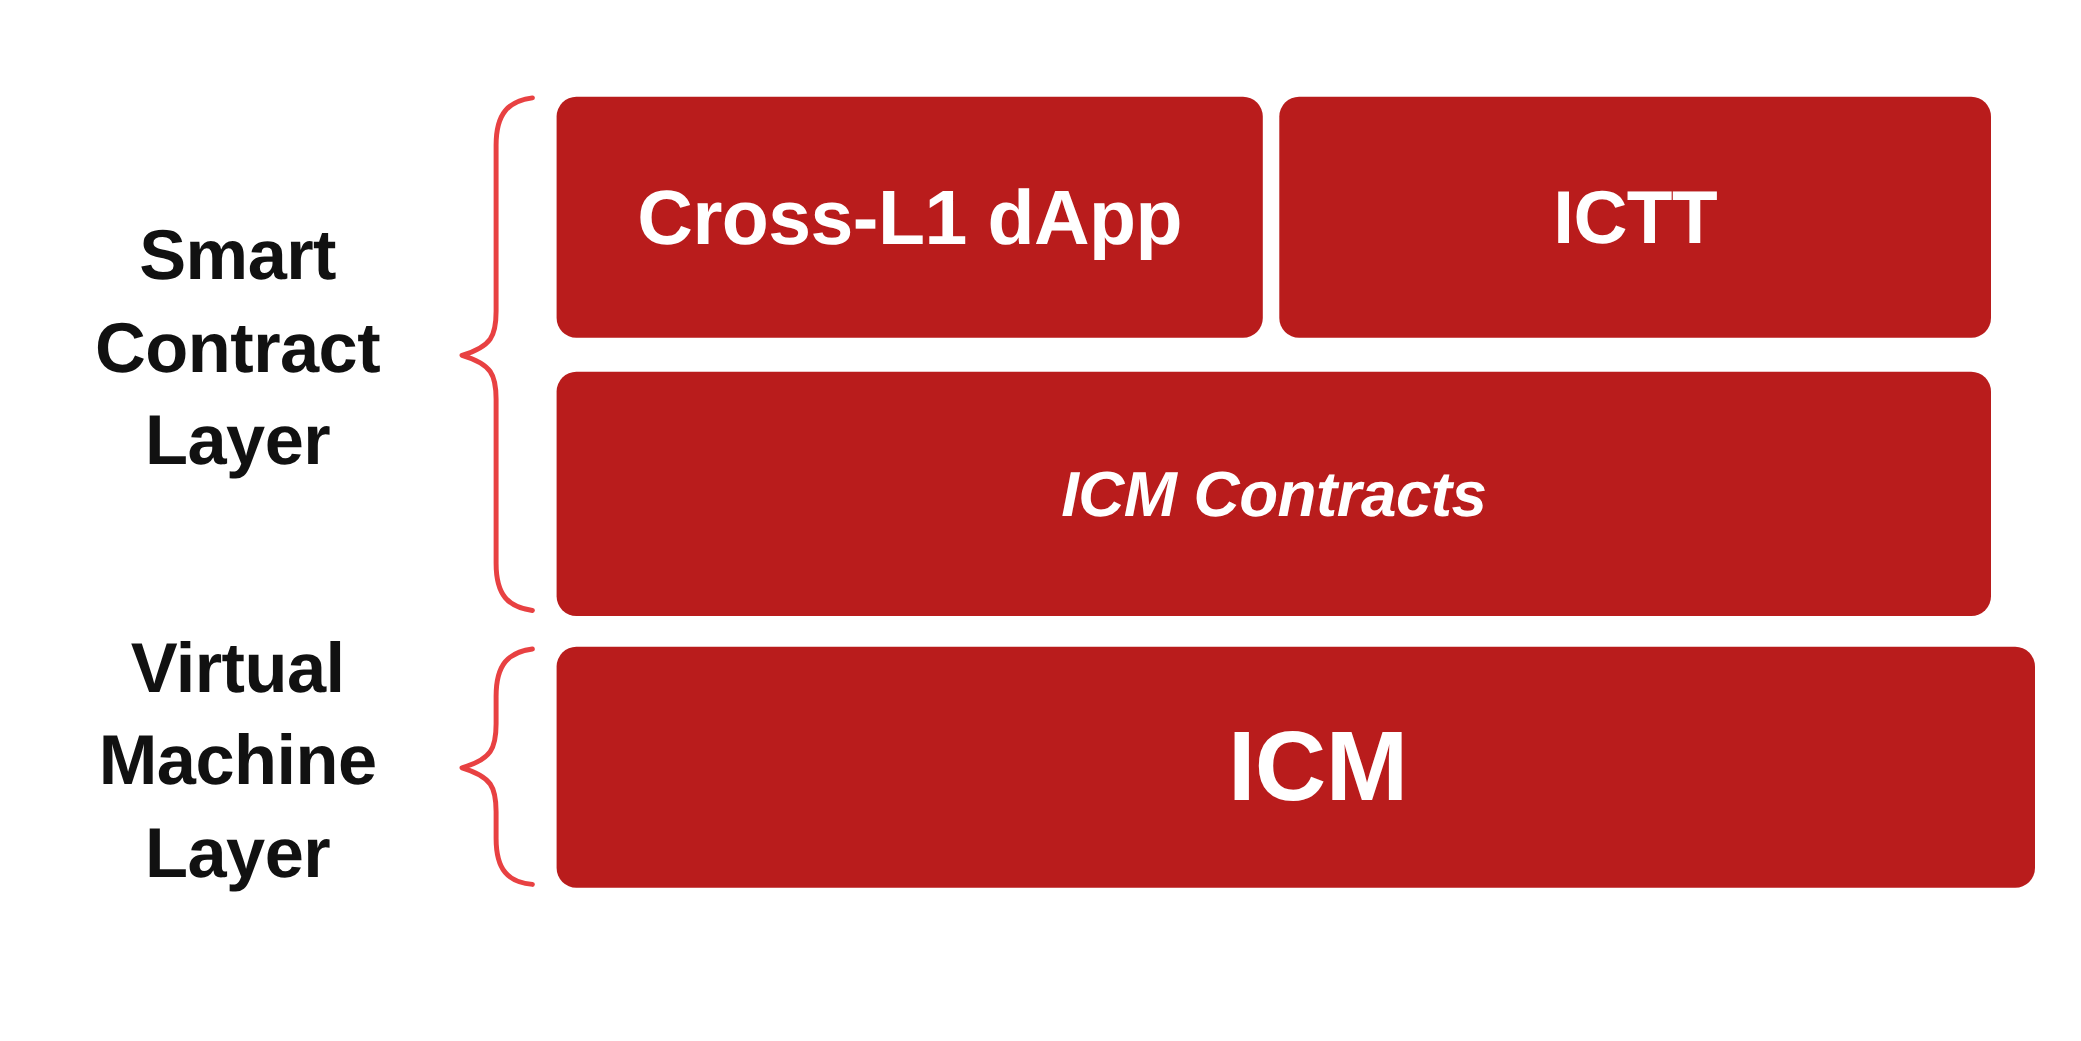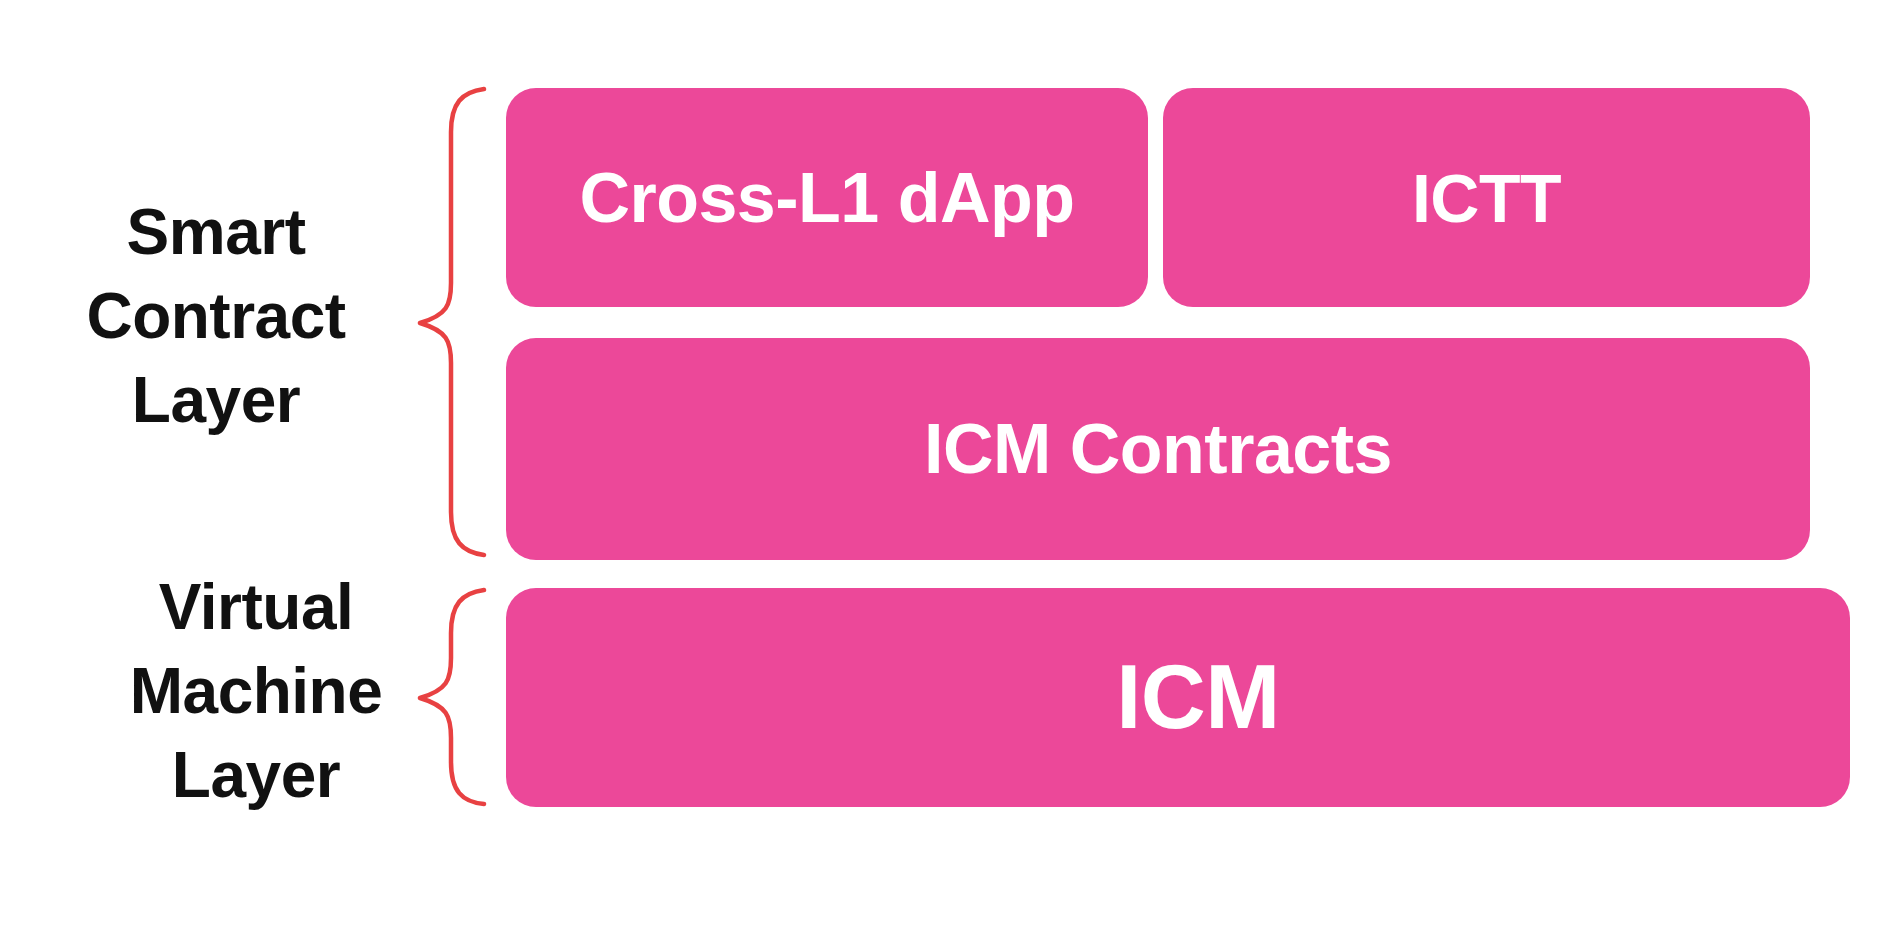--- a/index.html
+++ b/index.html
@@ -21,36 +21,36 @@
     width: 432px;
     text-align: center;
     font-size: 64px;
     line-height: 84px;
     font-weight: 700;
     color: #111111;
     white-space: pre-line;
     letter-spacing: -0.5px;
   }
   #smart-label { top: 190px; }
-  #vm-label    { top: 565px; padding-left: 40px; }
+  #vm-label    { top: 565px; }
 
   .red-box {
     position: absolute;
-    background: #ec4899;
-    border-radius: 30px;
+    background: #b91c1c;
+    border-radius: 18px;
     display: flex;
     align-items: center;
     justify-content: center;
     color: #ffffff;
     font-weight: 700;
     letter-spacing: -0.5px;
   }
   #box-cross-l1 { left: 506px;  top: 88px;  width: 642px;  height: 219px; font-size: 70px; }
   #box-ictt     { left: 1163px; top: 88px;  width: 647px;  height: 219px; font-size: 68px; }
-  #box-icm-contracts { left: 506px; top: 338px; width: 1304px; height: 222px; font-size: 70px; }
+  #box-icm-contracts { left: 506px; top: 338px; width: 1304px; height: 222px; font-size: 58px; font-style: italic; }
   #box-icm      { left: 506px; top: 588px; width: 1304px; height: 219px; font-size: 90px; padding-left: 40px; }
 
   .brace-svg {
     position: absolute;
     left: 0;
     top: 0;
     width: 1892px;
     height: 946px;
     pointer-events: none;
   }

